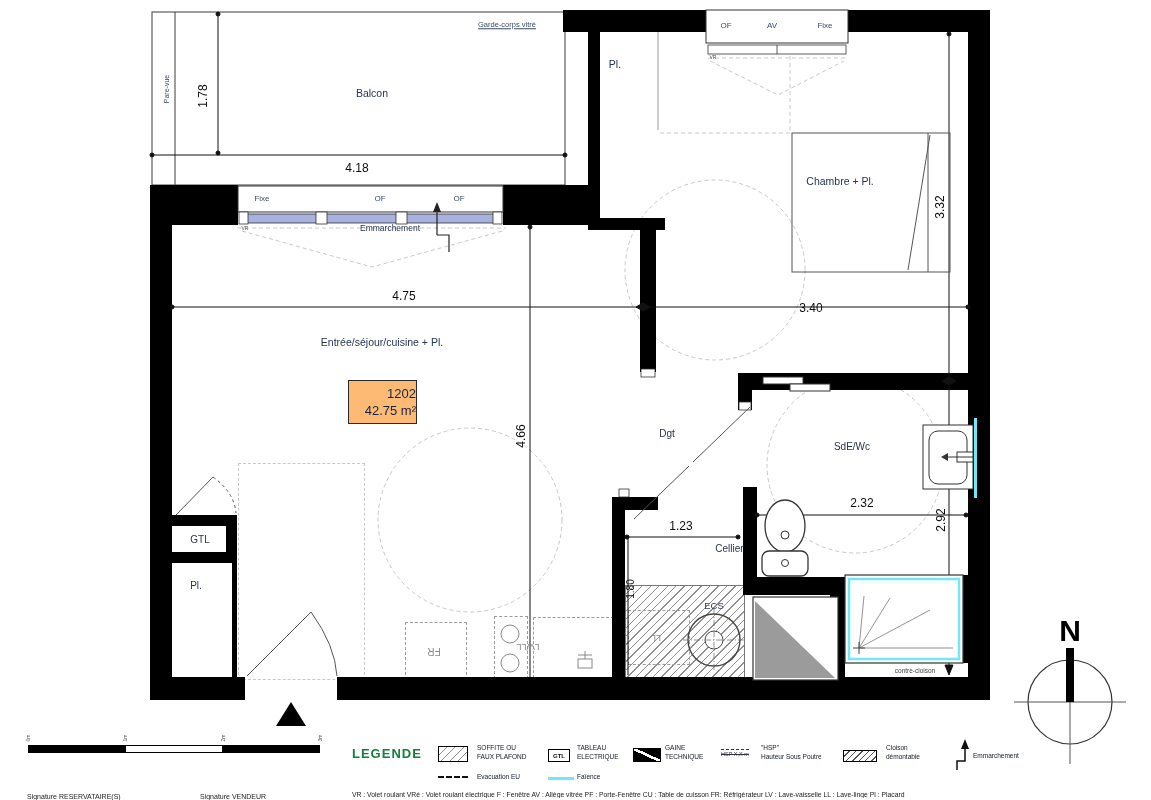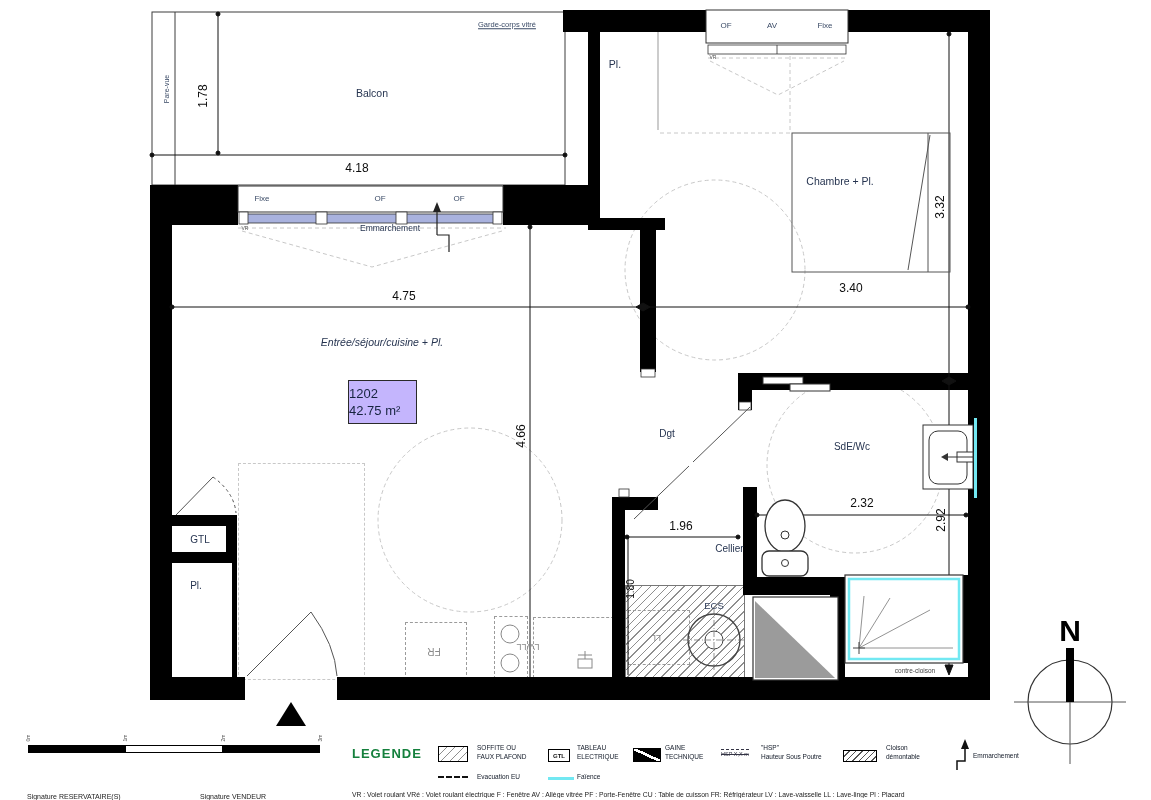--- a/index.html
+++ b/index.html
@@ -9,22 +9,22 @@
   .rot{transform:translate(-50%,-50%) rotate(-90deg);}
   .r180{transform:translate(-50%,-50%) rotate(180deg);color:#8a8a8a;}
   .dim{color:#0d0d0d;font-size:12px;}
   .room{font-size:10.5px;}
   .small{font-size:8px;color:#3a4a66;}
   .note{font-size:7.5px;color:#3a4a66;}
   .tiny{font-size:5px;color:#555;}
   .dashbox{position:absolute;border:1px dashed #9b9b9b;z-index:1;}
   .hatch{position:absolute;background:repeating-linear-gradient(135deg,rgba(255,255,255,0) 0 5px,#8f8f8f 5px 6px);z-index:1;}
   .unit-box{position:absolute;left:348px;top:380px;width:67px;height:42px;border:1.5px solid #2a2a2a;
-    display:flex;flex-direction:column;align-items:flex-start;justify-content:center;gap:2px;
-    color:#16233f;font-size:13px;z-index:3;background:#c4b5fd;}
+    display:flex;flex-direction:column;align-items:flex-end;justify-content:center;gap:2px;
+    color:#16233f;font-size:13px;z-index:3;background:#fdba74;}
   .lg-label{position:absolute;font-size:6.5px;color:#101826;line-height:1;z-index:3;}
   .lg-title{position:absolute;left:352px;top:746px;font-size:13px;font-weight:bold;letter-spacing:1px;color:#15803d;z-index:3;}
   .lg-swatch{position:absolute;box-sizing:border-box;z-index:3;}
   .abbrev{position:absolute;left:352px;top:791px;width:790px;font-size:6.8px;color:#1a1a1a;white-space:nowrap;overflow:hidden;z-index:3;}
   .sig{position:absolute;top:793px;font-size:7px;color:#222;white-space:nowrap;z-index:3;}
   .scalebar{position:absolute;left:28px;top:745px;width:292px;height:8px;border:1px solid #000;box-sizing:border-box;display:flex;z-index:3;}
   .scalebar div{flex:1;}
 </style>
 </head>
 <body>
@@ -233,36 +233,36 @@
 
   <div class="lbl room" style="left:615px;top:64px;">Pl.</div>
   <div class="lbl small" style="left:726px;top:26px;">OF</div>
   <div class="lbl small" style="left:772px;top:26px;">AV</div>
   <div class="lbl small" style="left:825px;top:26px;">Fixe</div>
   <div class="lbl tiny" style="left:713px;top:57px;">VR</div>
 
   <div class="lbl room" style="left:840px;top:181px;">Chambre + Pl.</div>
   <div class="lbl dim rot" style="left:940px;top:207px;">3.32</div>
   <div class="lbl dim" style="left:404px;top:296px;">4.75</div>
-  <div class="lbl dim" style="left:811px;top:288px;margin-left:40px;">3.40</div>
-
-  <div class="lbl room" style="left:382px;top:342px;font-style:italic;">Entrée/séjour/cuisine + Pl.</div>
+  <div class="lbl dim" style="left:811px;top:308px;">3.40</div>
+
+  <div class="lbl room" style="left:382px;top:342px;">Entrée/séjour/cuisine + Pl.</div>
   <div class="unit-box">
     <div>1202</div>
     <div>42.75 m²</div>
   </div>
   <div class="lbl dim rot" style="left:521px;top:436px;">4.66</div>
 
   <div class="lbl room" style="left:667px;top:434px;font-size:10px;text-align:right;">Dgt</div>
   <div class="lbl room" style="left:852px;top:447px;font-size:10px;">SdE/Wc</div>
   <div class="lbl dim" style="left:862px;top:503px;">2.32</div>
   <div class="lbl dim rot" style="left:941px;top:520px;">2.92</div>
 
   <div class="lbl room" style="left:709px;top:549px;font-size:10px;padding-left:41px;">Cellier</div>
-  <div class="lbl dim" style="left:681px;top:526px;">1.96</div>
+  <div class="lbl dim" style="left:681px;top:526px;">1.23</div>
   <div class="lbl dim rot" style="left:631px;top:589px;font-size:10px;">1.80</div>
   <div class="lbl" style="left:714px;top:606px;font-size:9.5px;color:#33415e;">ECS</div>
   <div class="lbl r180" style="left:656px;top:637px;font-size:9px;">LL</div>
 
   <div class="lbl room" style="left:200px;top:540px;font-size:10px;">GTL</div>
   <div class="lbl room" style="left:196px;top:586px;font-size:10px;">Pl.</div>
 
   <div class="lbl r180" style="left:434px;top:651px;font-size:10px;">FR</div>
   <div class="lbl r180" style="left:528px;top:646px;font-size:9px;">LV/LL</div>
   <div class="lbl" style="left:915px;top:671px;font-size:6.5px;color:#444;">contre-cloison</div>

